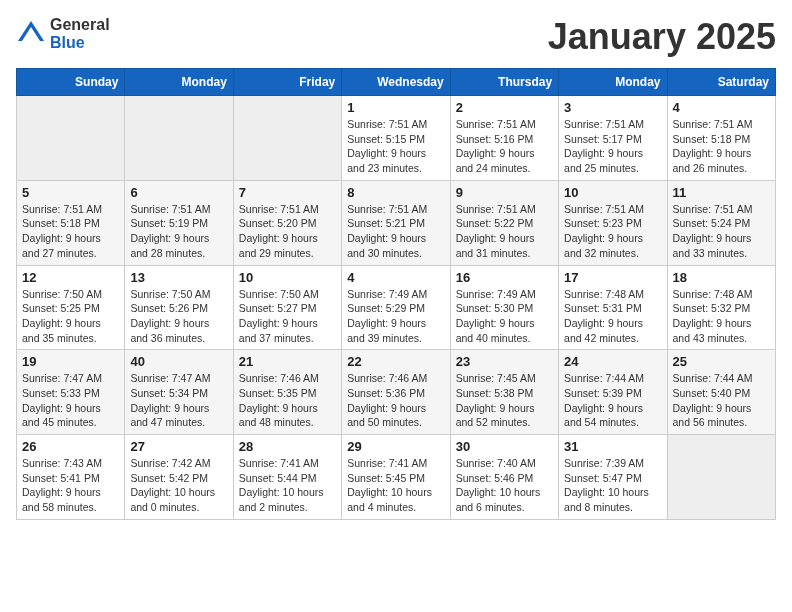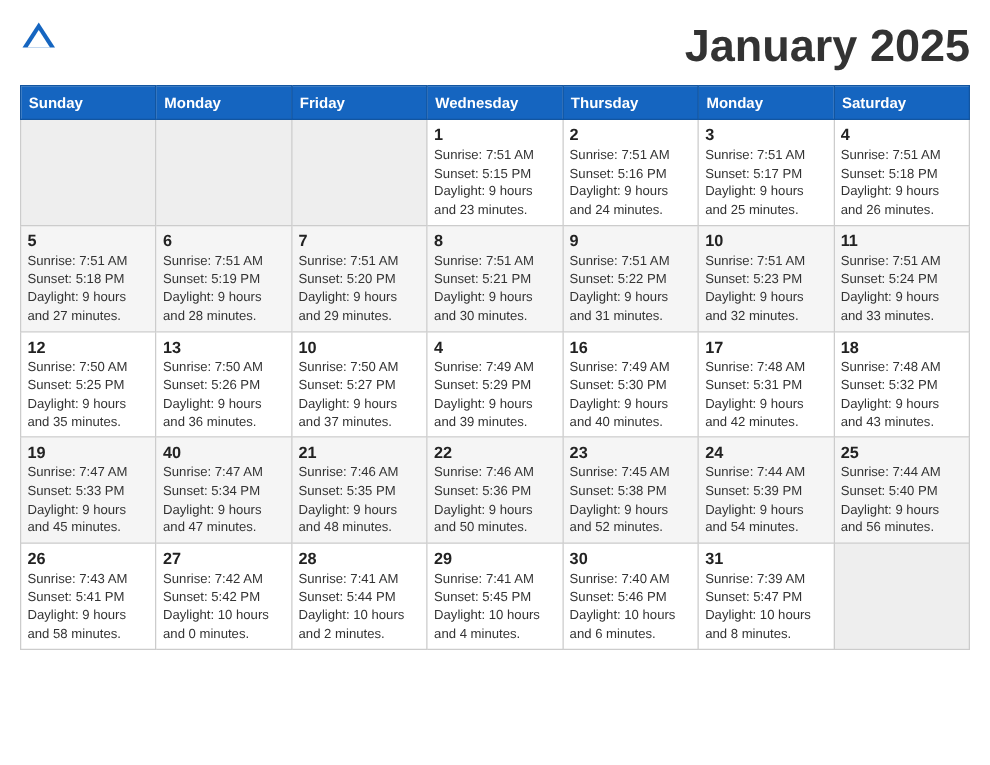--- a/index.html
+++ b/index.html
@@ -53,21 +53,21 @@
       color: #555;
     }
     .calendar {
       width: 100%;
       border-collapse: collapse;
       font-size: 11px;
     }
     .calendar th {
       background: #1565c0;
       color: #fff;
-      text-align: left;
+      text-align: right;
       padding: 6px 6px;
       font-size: 12px;
       font-weight: bold;
       border: 1px solid #1255a0;
     }
     .calendar td {
       border: 1px solid #ccc;
       vertical-align: top;
       padding: 4px 5px;
       width: 108px;
@@ -94,20 +94,24 @@
   </style>
 </head>
 <body>
 
 <div class="header">
   <div class="logo">
     <svg class="logo-icon" viewBox="0 0 30 30">
       <polygon points="15,2 28,22 2,22" fill="#1565c0"></polygon>
       <polygon points="15,8 24,22 6,22" fill="#fff"></polygon>
     </svg>
+    <div class="logo-text">
+      <span class="logo-general">General</span>
+      <span class="logo-blue">Blue</span>
+    </div>
   </div>
   <div class="title-area">
     <div class="month-title">January 2025</div>
   </div>
 </div>
 
 <table class="calendar">
   <thead>
     <tr>
     <th>Sunday</th>

